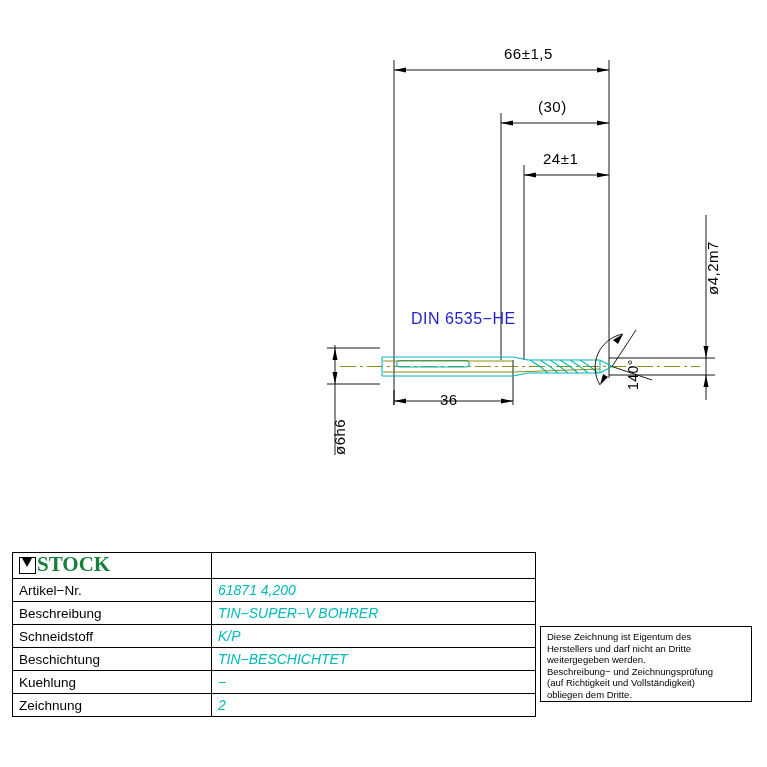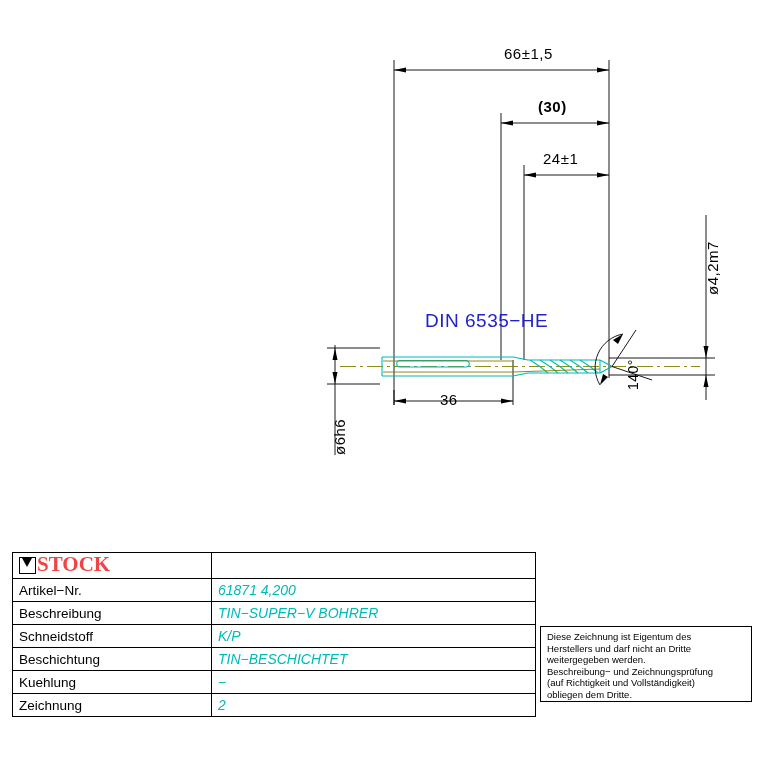--- a/index.html
+++ b/index.html
@@ -66,21 +66,21 @@
   }
   #logocell {
     height: 24px;
     position: relative;
   }
   .logo {
     display: inline-block;
     font-family: "Liberation Serif", serif;
     font-weight: bold;
     font-size: 21px;
-    color: #ef4444;
+    color: #15803d;
     letter-spacing: 0px;
     position: relative;
     top: -1px;
   }
   .logomark {
     display: inline-block;
     width: 15px;
     height: 15px;
     border: 1.4px solid #000000;
     position: relative;
@@ -222,27 +222,27 @@
     <line x1="612" y1="366.5" x2="652" y2="380"></line>
   </g>
   <g fill="#000000">
     <polygon points="600,385 603,374 608,377"></polygon>
     <polygon points="623,334 613,340 618,344"></polygon>
   </g>
 </svg>
 
 <span class="txt dimtxt" style="left:472px; top:45px;margin-left:32px;">66±1,5</span>
 
-<span class="txt dimtxt" style="left:538px; top:98px;font-weight:bold;">(30)</span>
+<span class="txt dimtxt" style="left:538px; top:98px;">(30)</span>
 
 <span class="txt dimtxt" style="left:543px; top:150px;">24±1</span>
 
 <span class="txt dimtxt" style="left:440px; top:391px;">36</span>
 
-<span class="txt dimtxt blue" style="left:425px; top:310px; font-size:19px;">DIN 6535−HE</span>
+<span class="txt dimtxt blue" style="left:411px; top:310px; font-size:16px;">DIN 6535−HE</span>
 
 <span class="txt dimtxt rot90" style="left:704px; top:295px;">ø4,2m7</span>
 
 <span class="txt dimtxt rot90" style="left:331px; top:455px;">ø6h6</span>
 
 <span class="txt dimtxt rot90" style="left:625px; top:390px; font-size:14px;">140°</span>
 
 <table id="titleblock">
   <tbody>
       <tr>

